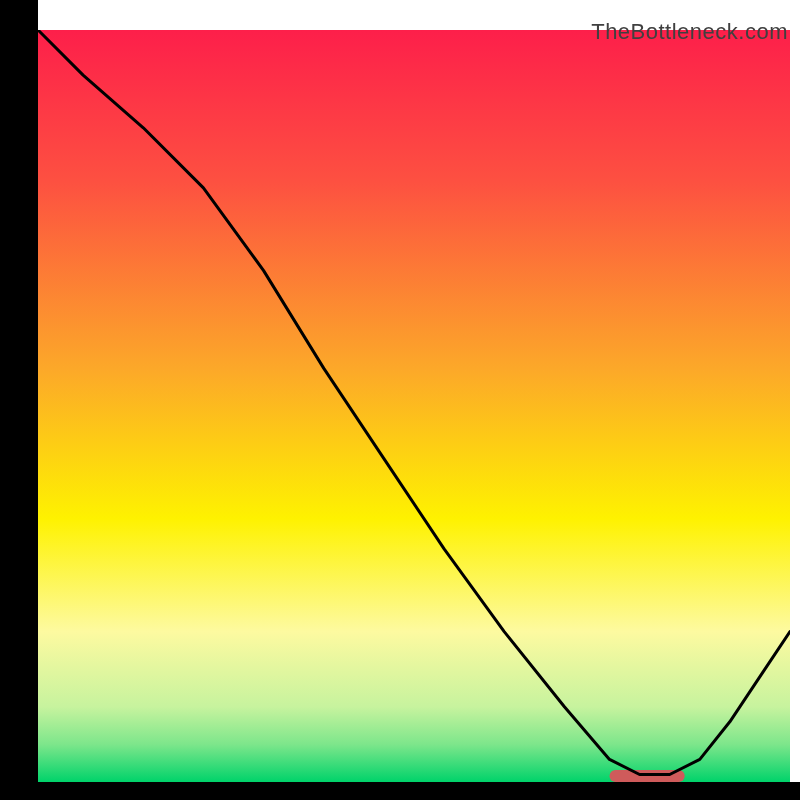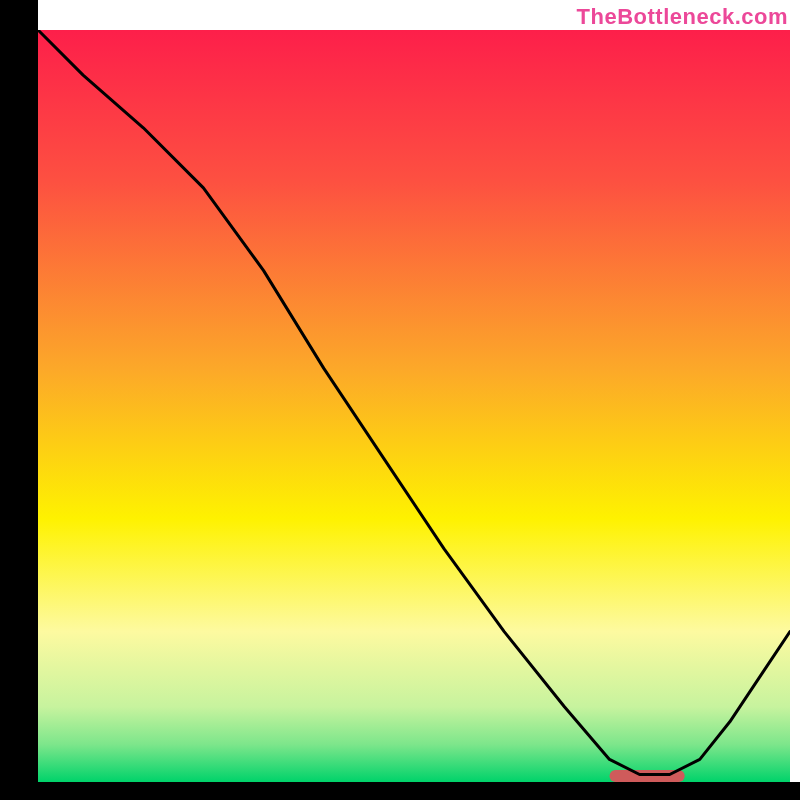--- a/index.html
+++ b/index.html
@@ -12,25 +12,25 @@
     overflow: hidden;
   }
   .frame {
     position: relative;
     width: 800px;
     height: 800px;
     box-sizing: border-box;
   }
   .watermark {
     position: absolute;
-    top: 4px;
+    top: 19px;
     right: 12px;
     font-size: 22px;
-    font-weight: 700;
-    color: #ec4899;
+    font-weight: 400;
+    color: #404040;
     letter-spacing: 0.5px;
   }
   svg.chart {
     display: block;
     width: 800px;
     height: 800px;
   }
 </style>
 </head>
 <body>

